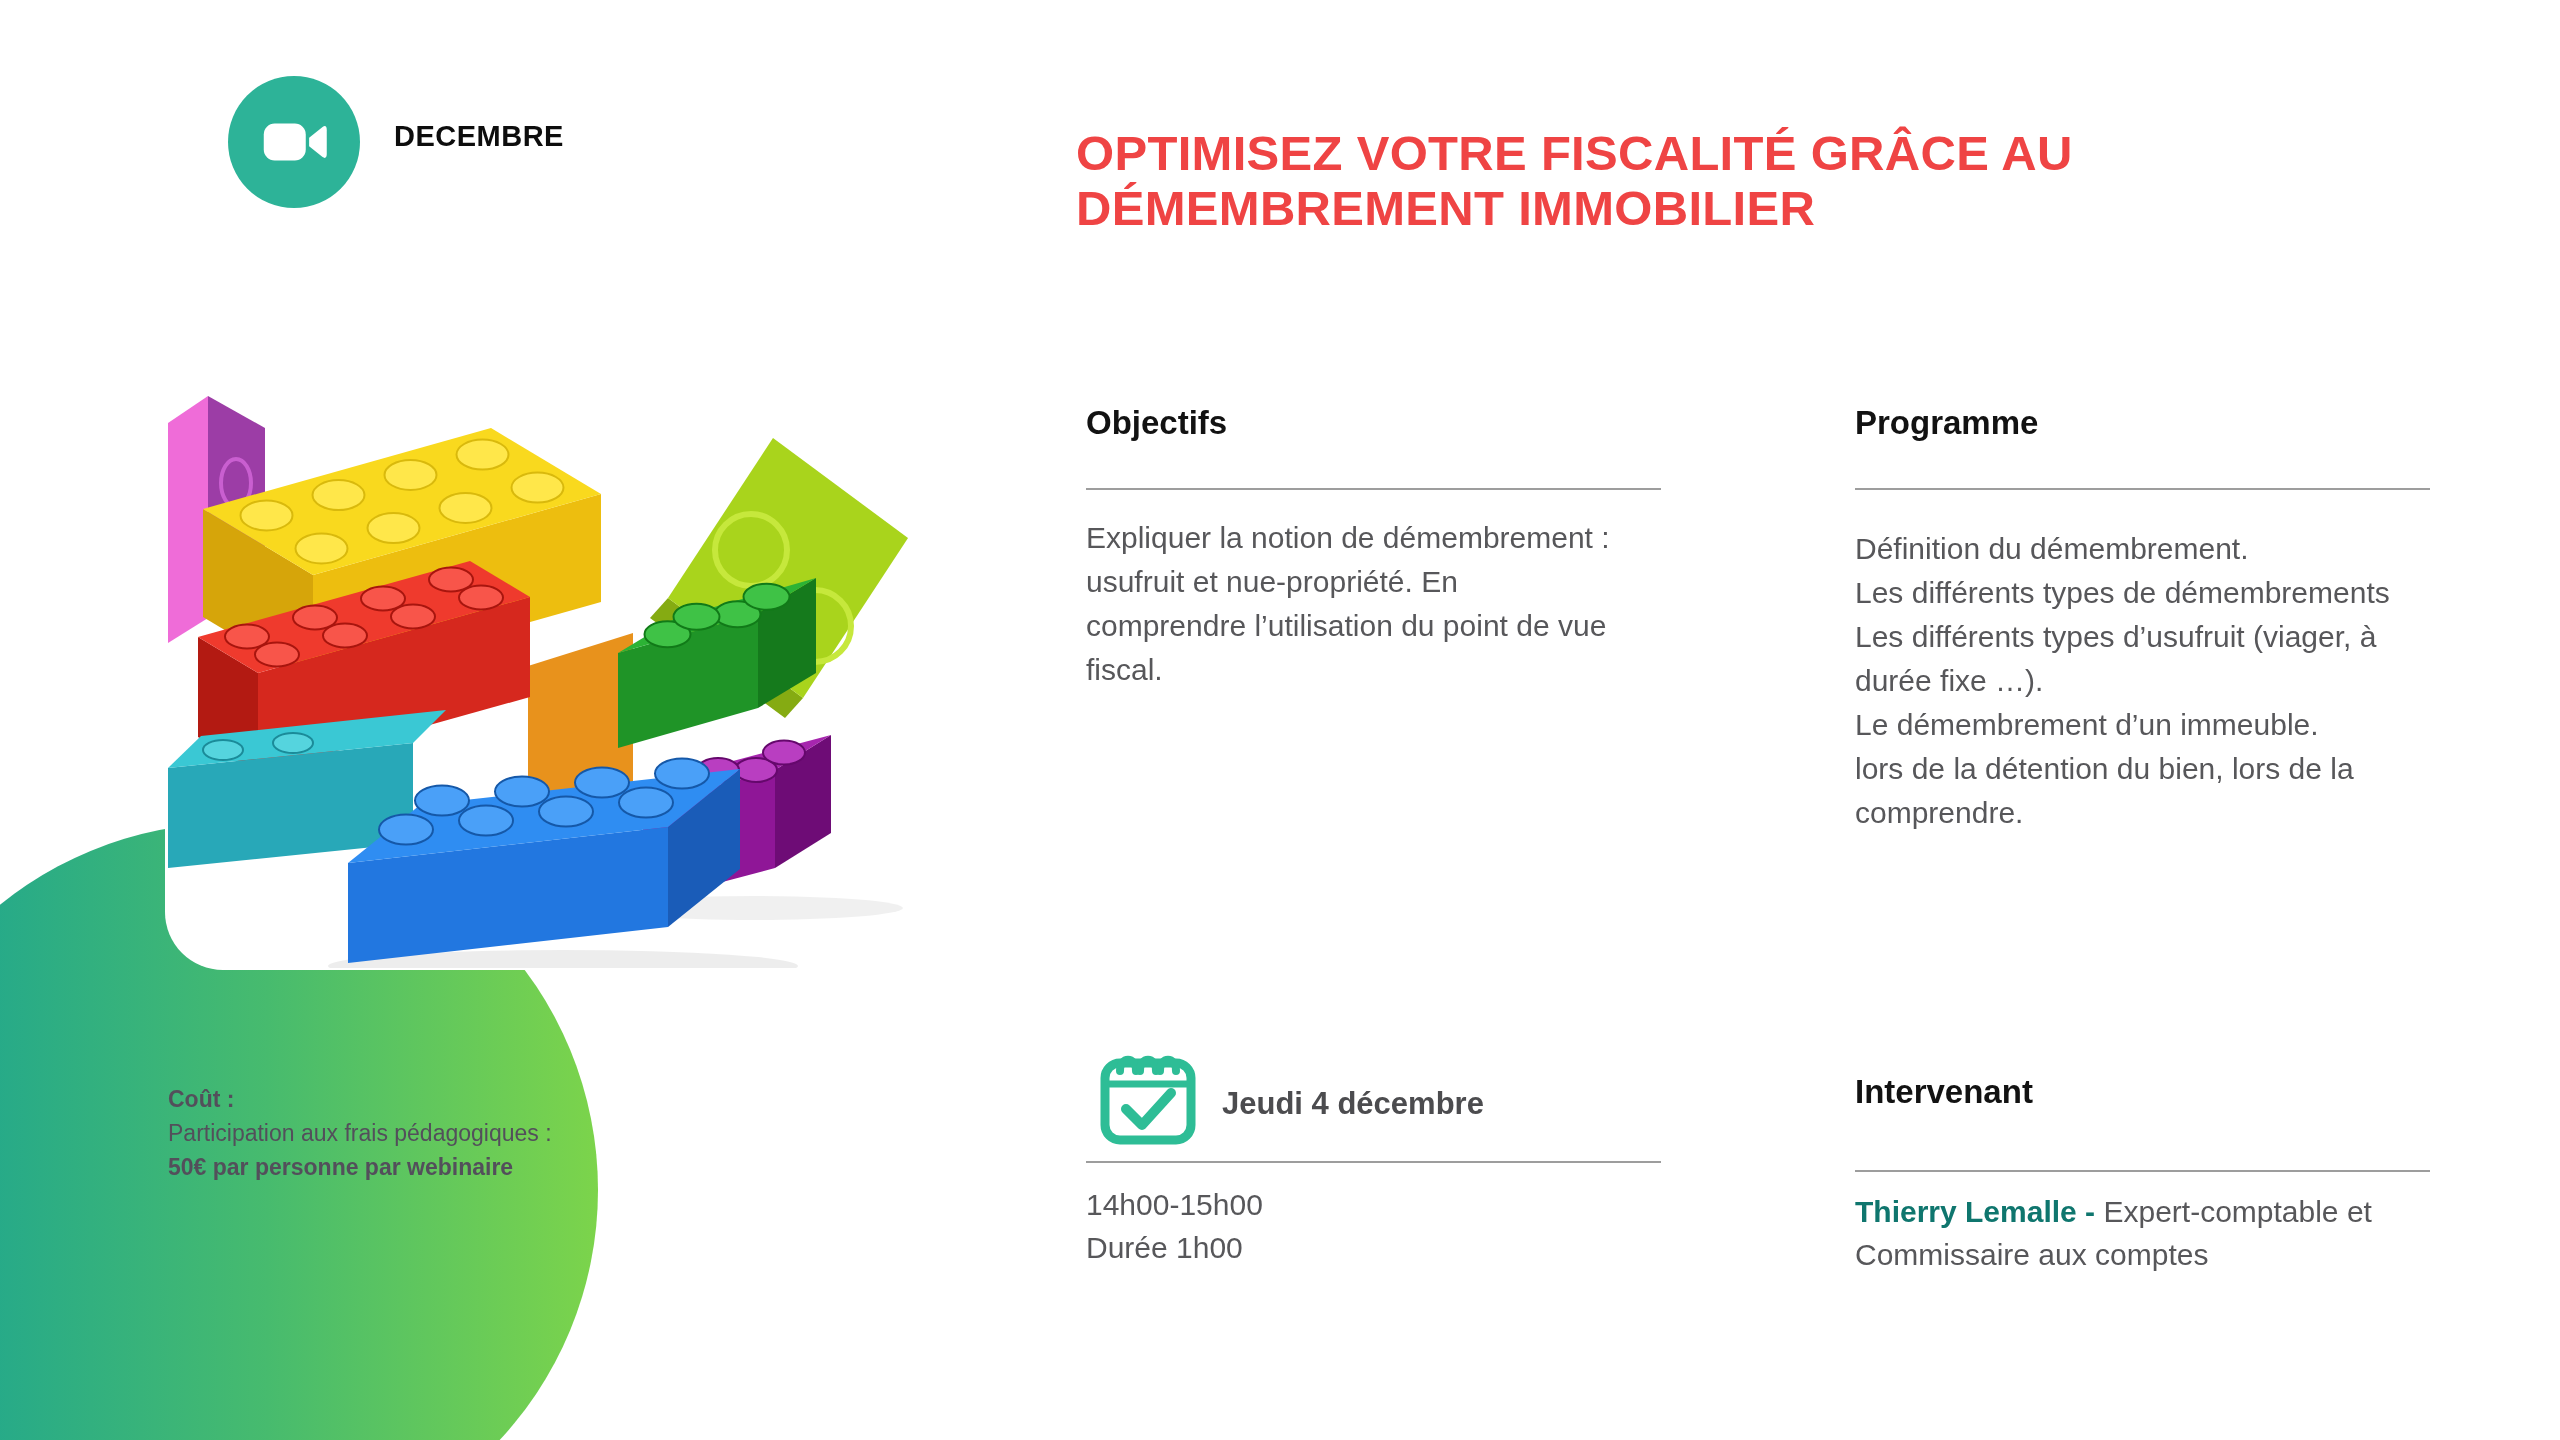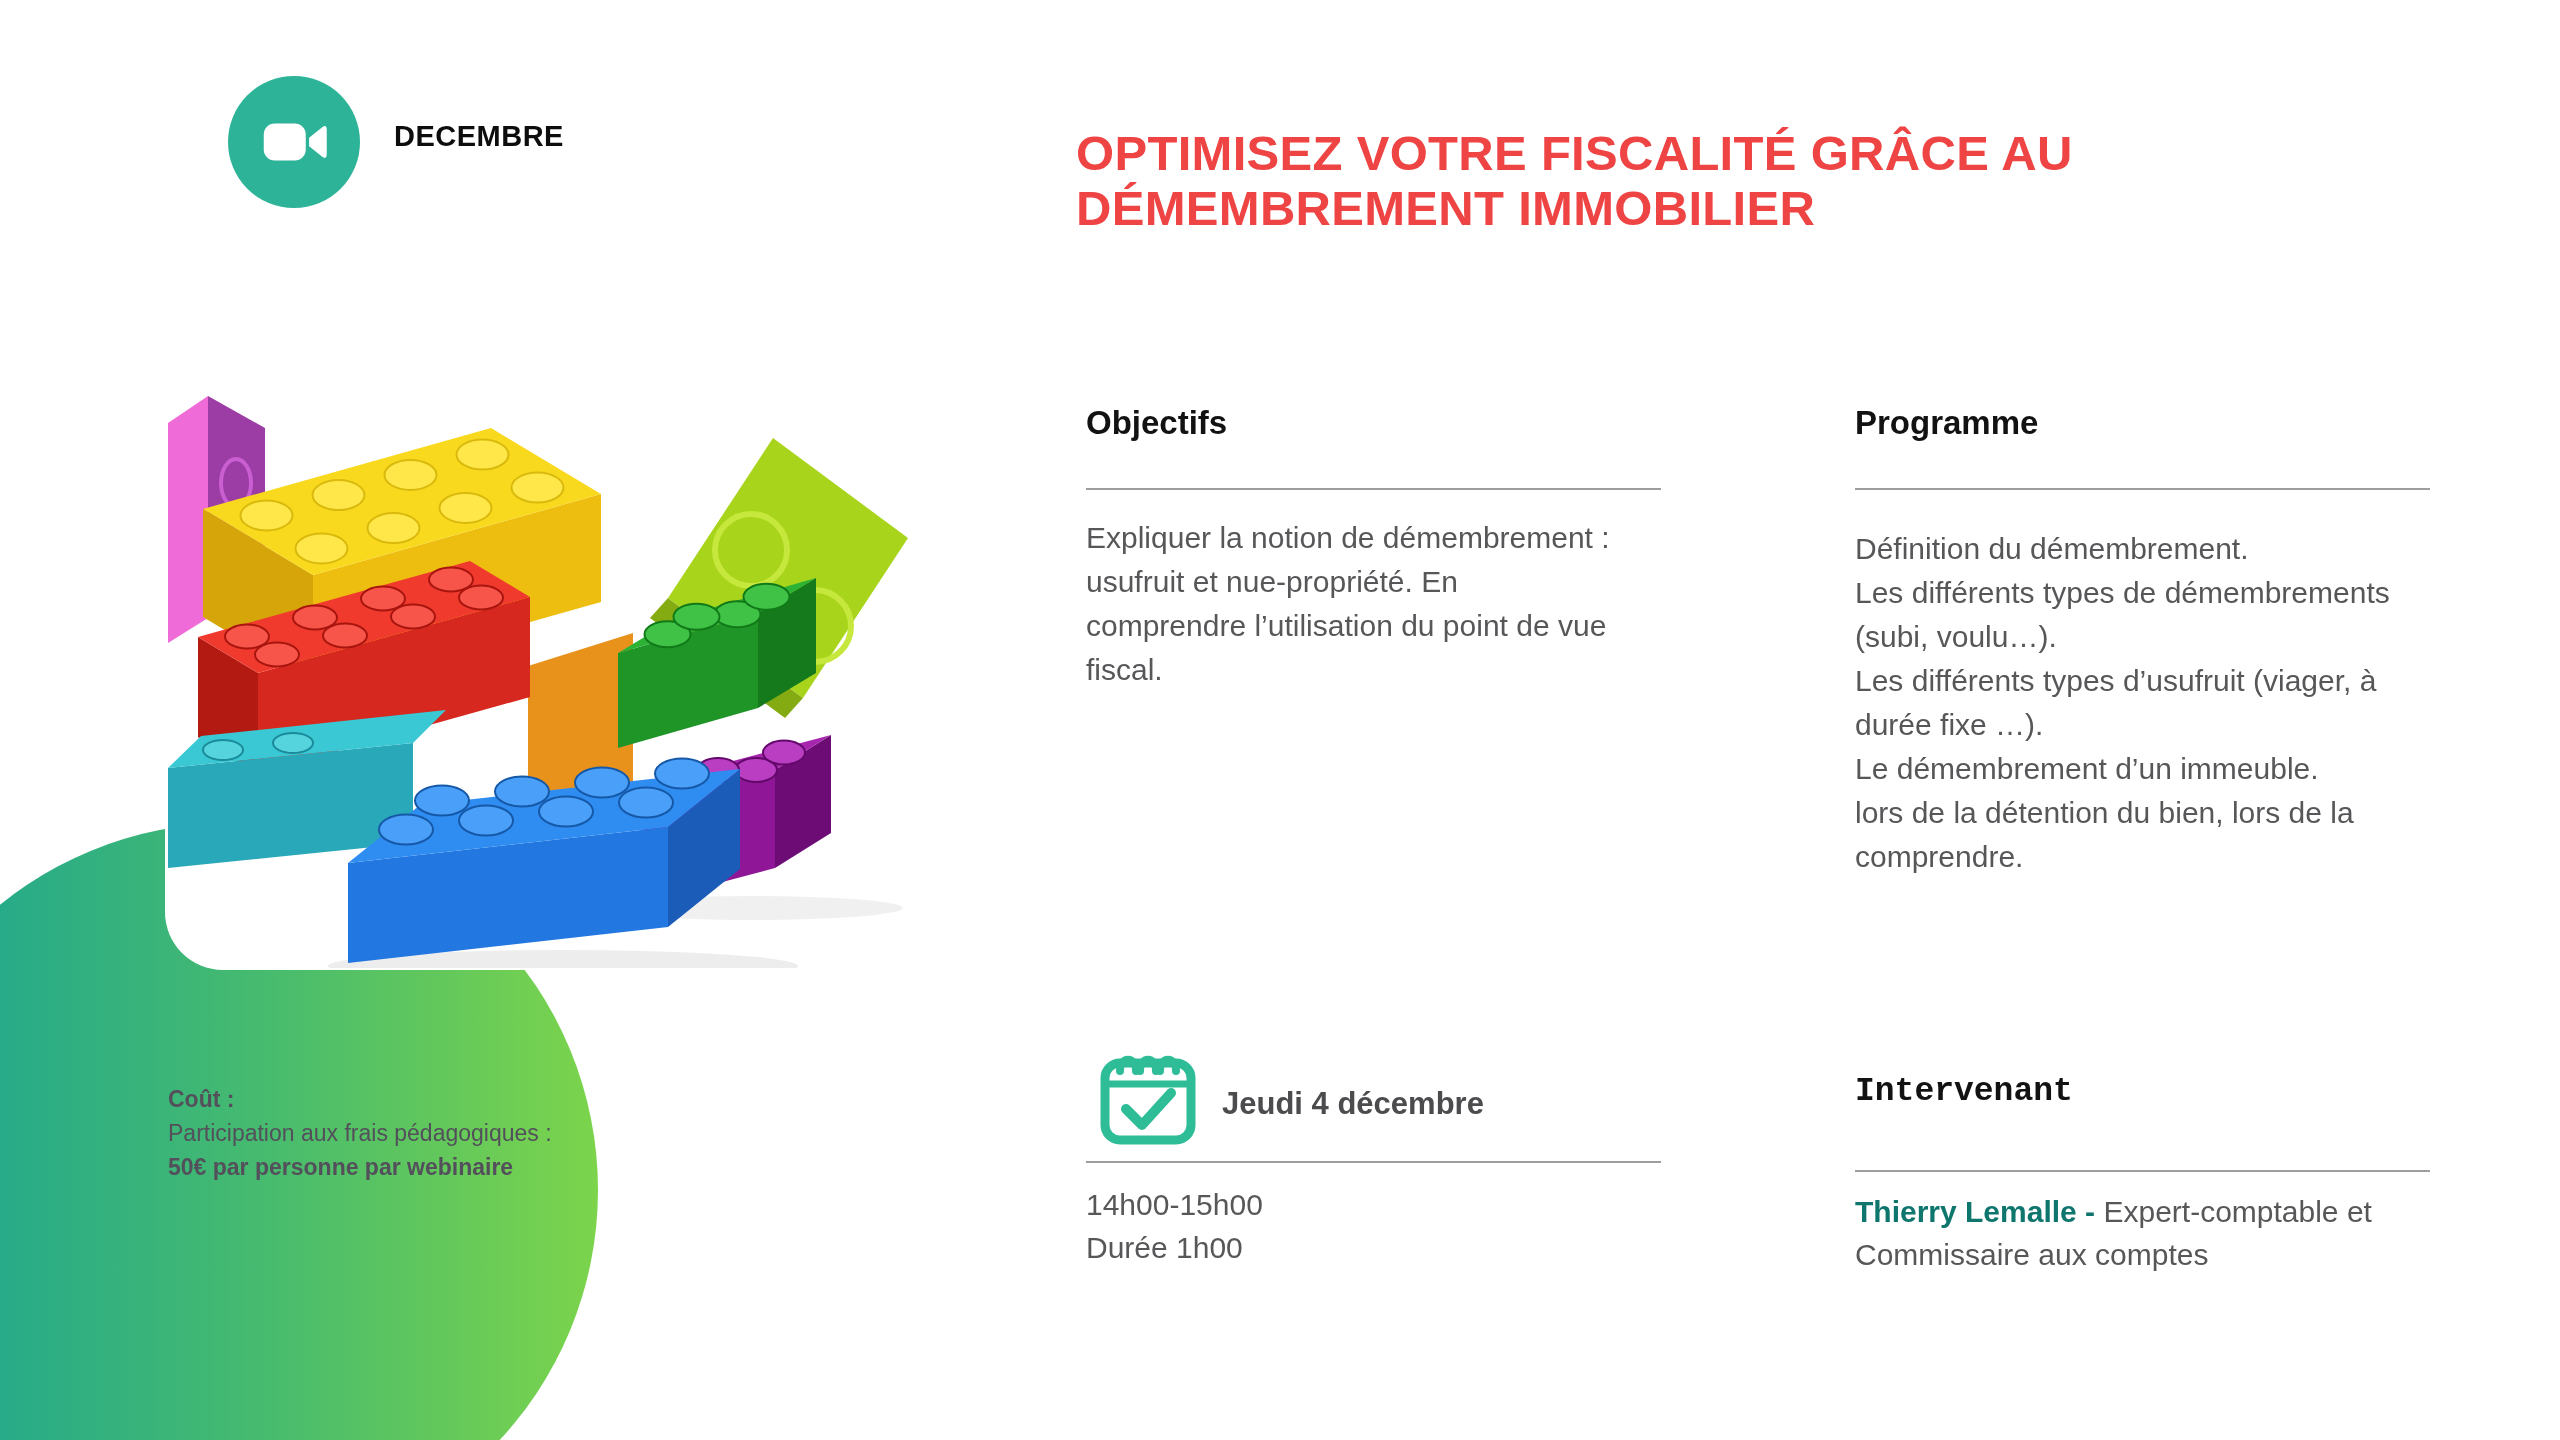--- a/index.html
+++ b/index.html
@@ -165,21 +165,20 @@
     <div class="tline">usufruit et nue-propriété. En</div>
     <div class="tline">comprendre l’utilisation du point de vue</div>
     <div class="tline">fiscal.</div>
   </div>
 
 <div class="abs h-section col2" style="top:404px;">Programme</div>
 <div class="abs rule col2" style="top:488px;"></div>
 <div class="abs body-text col2" style="top:516px;margin-top:11px;">
     <div class="tline">Définition du démembrement.</div>
     <div class="tline">Les différents types de démembrements</div>
-    <div class="tline">(subi, voulu…).</div>
     <div class="tline">Les différents types d’usufruit (viager, à</div>
     <div class="tline">durée fixe …).</div>
     <div class="tline">Le démembrement d’un immeuble.</div>
     <div class="tline">lors de la détention du bien, lors de la</div>
     <div class="tline">comprendre.</div>
   </div>
 
 <svg class="abs" style="left:1098px;top:1046px;" width="100" height="100" viewBox="0 0 100 100">
   <rect x="7" y="17" width="86" height="77" rx="15" fill="none" stroke="#2ebd96" stroke-width="9"></rect>
   <line x1="9" y1="38" x2="91" y2="38" stroke="#2ebd96" stroke-width="7"></line>
@@ -188,18 +187,18 @@
   <path d="M62 25 C62 10 78 10 78 25" fill="none" stroke="#2ebd96" stroke-width="8" stroke-linecap="round"></path>
   <polyline points="28,63 44,79 73,47" fill="none" stroke="#2ebd96" stroke-width="10" stroke-linecap="round" stroke-linejoin="round"></polyline>
 </svg>
 <div class="abs date-label">Jeudi 4 décembre</div>
 <div class="abs rule col1" style="top:1161px;"></div>
 <div class="abs times">
   <div>14h00-15h00</div>
   <div>Durée 1h00</div>
 </div>
 
-<div class="abs h-section col2" style="top:1073px;font-family:Liberation Mono, monospace;">Intervenant</div>
+<div class="abs h-section col2" style="top:1073px;">Intervenant</div>
 <div class="abs rule col2" style="top:1170px;"></div>
 <div class="abs interv-text">
   <span class="name">Thierry Lemalle - </span><span>Expert-comptable et</span><br>
   <span>Commissaire aux comptes</span>
 </div>
 
 </body></html>

